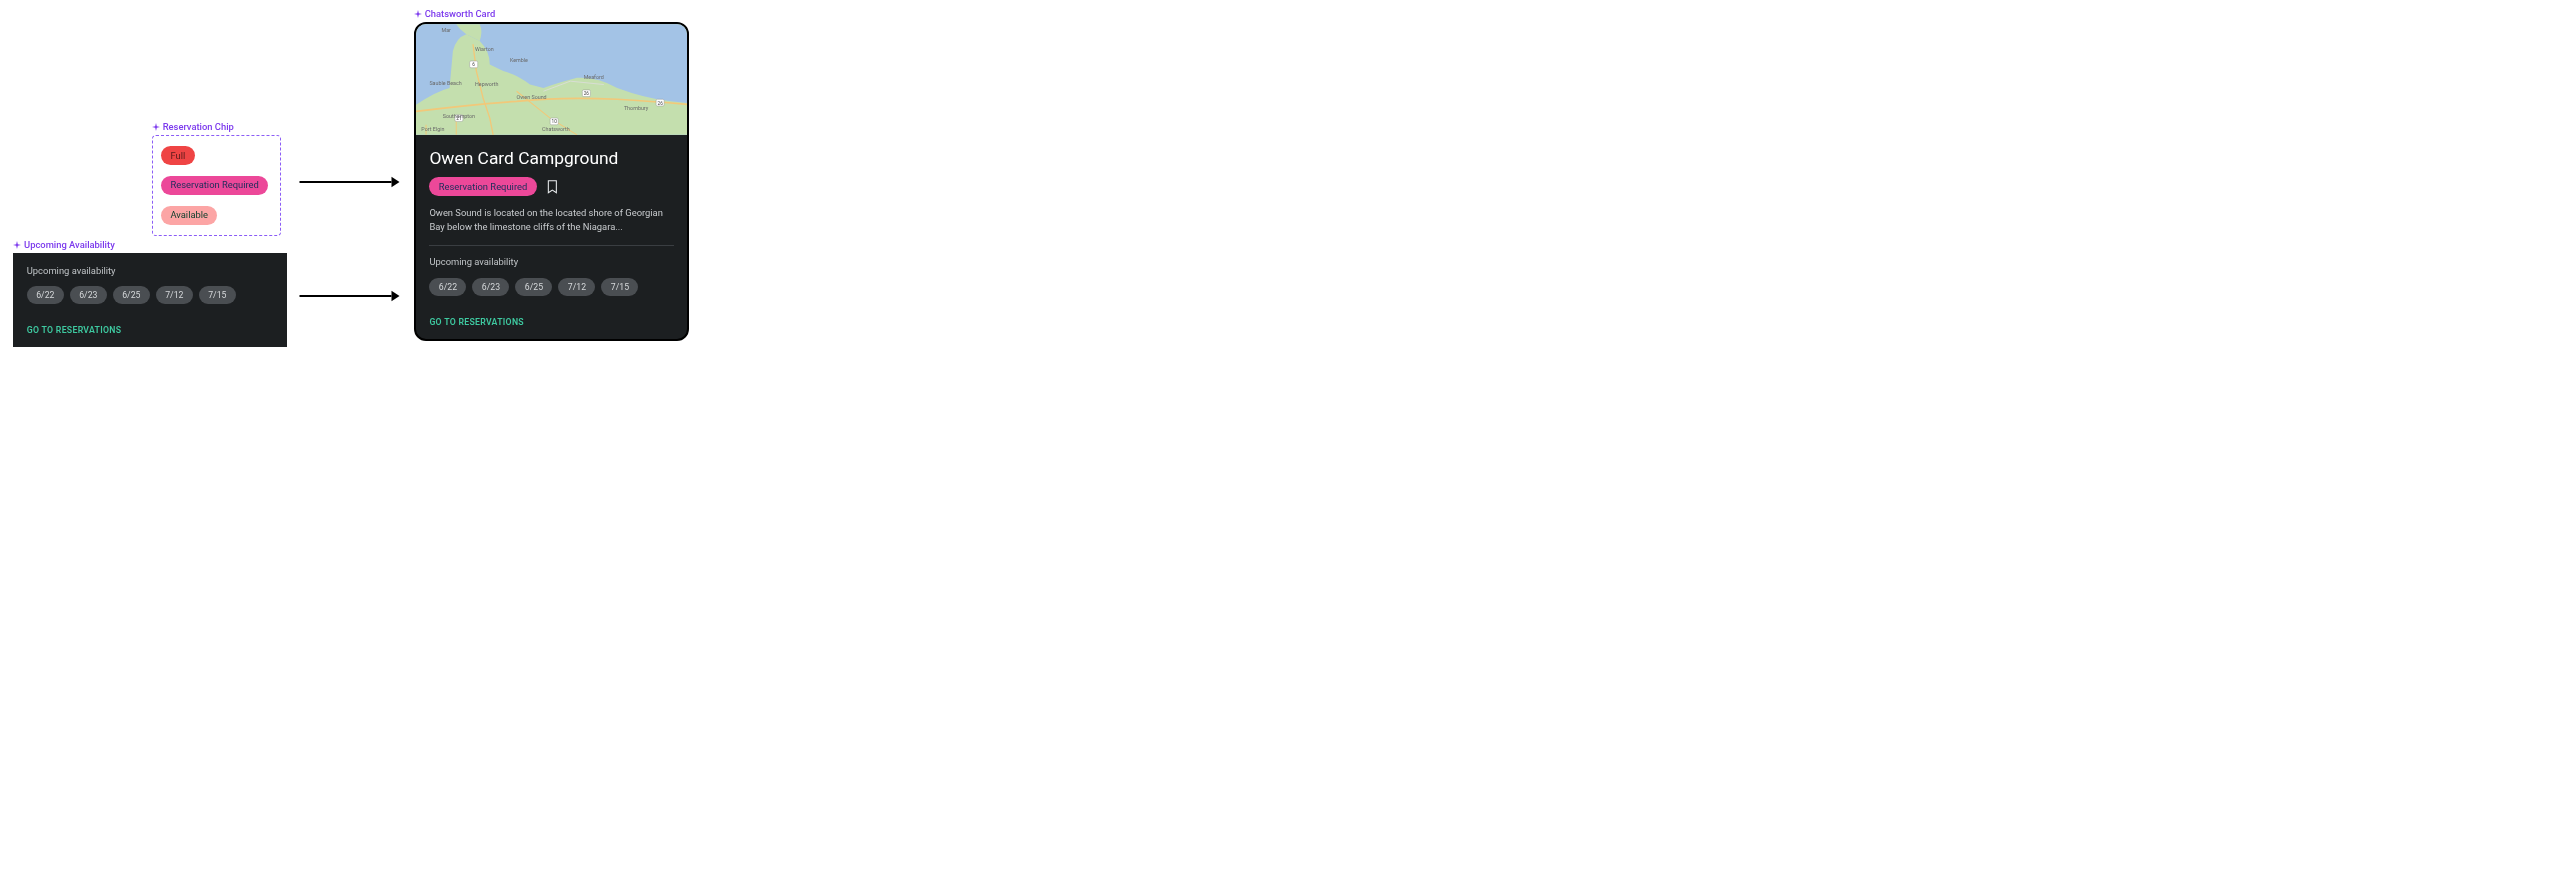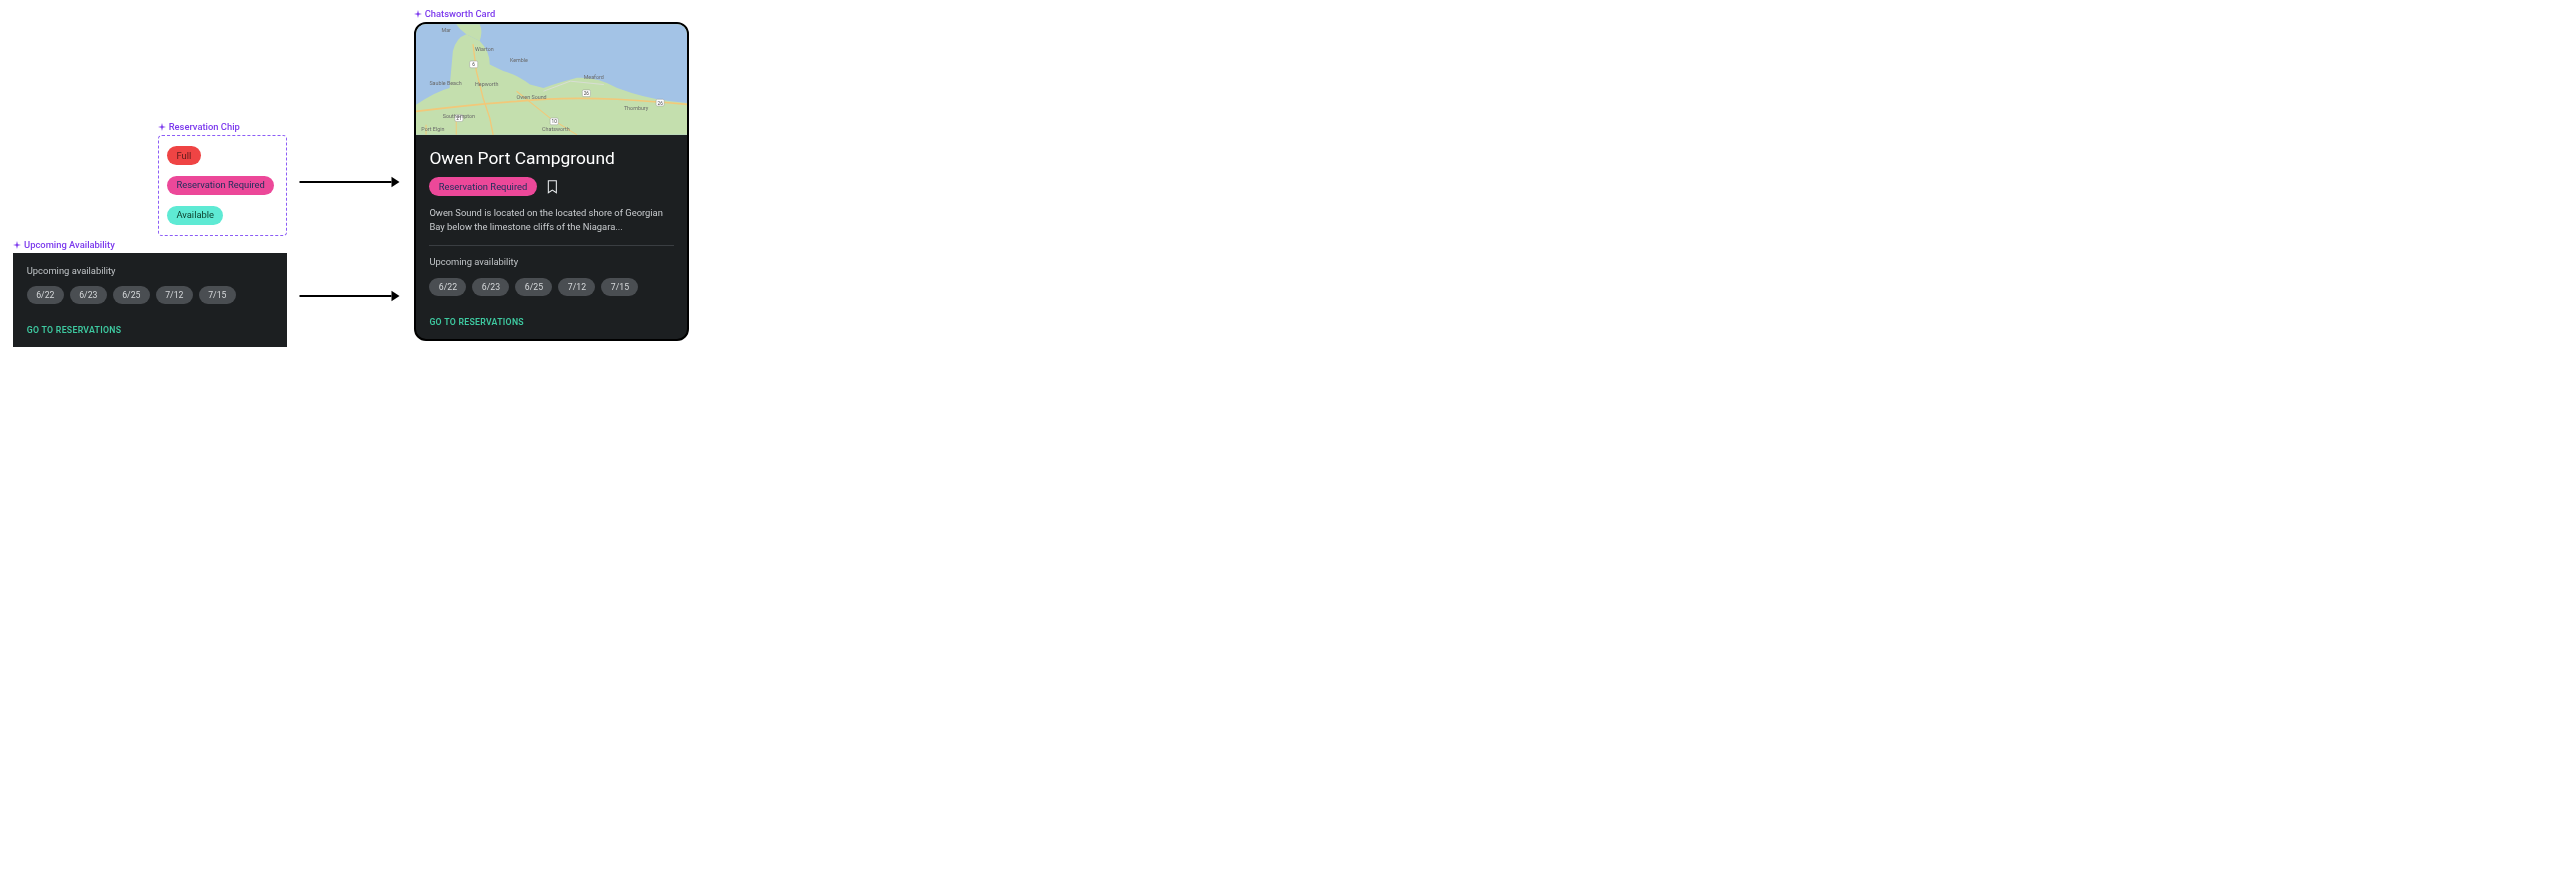--- a/index.html
+++ b/index.html
@@ -22,21 +22,21 @@
 .sparkle-icon {
   display: inline-block;
   width: 8px;
   height: 8px;
 }
 .sparkle-icon svg { display: block; }
 
 
 .reservation-chip-panel {
   position: absolute;
-  left: 158px;
+  left: 152px;
   top: 121px;
   width: 129px;
 }
 .chip-box {
   border: 1px dashed #8b5cf6;
   border-radius: 4px;
   padding: 10.7px 8px;
   display: flex;
   flex-direction: column;
   gap: 10.7px;
@@ -45,21 +45,21 @@
 .chip {
   display: inline-block;
   padding: 3.4px 9.4px;
   border-radius: 670px;
   font-size: 9.4px;
   font-weight: 400;
   line-height: 1.3;
 }
 .chip-full { background: #ef4444; color: #5a1a1a; }
 .chip-reservation { background: #ec4899; color: #1a2d5a; }
-.chip-available { background: #5eead4; color: #0a3d2a; }
+.chip-available { background: #fca5a5; color: #0a3d2a; }
 
 
 .upcoming-panel {
   position: absolute;
   left: 13.4px;
   top: 239px;
   width: 274px;
 }
 .upcoming-box {
   background: #1c1f21;
@@ -253,21 +253,21 @@
         <text x="88" y="92" font-size="8" fill="#6a6a6a">Hepworth</text>
         <text x="250" y="82" font-size="8" fill="#6a6a6a">Meaford</text>
         <text x="150" y="112" font-size="8" fill="#6a6a6a">Owen Sound</text>
         <text x="310" y="128" font-size="8" fill="#6a6a6a">Thornbury</text>
         <text x="40" y="140" font-size="8" fill="#6a6a6a">Southampton</text>
         <text x="8" y="160" font-size="8" fill="#6a6a6a">Port Elgin</text>
         <text x="188" y="160" font-size="8" fill="#6a6a6a">Chatsworth</text>
       </svg>
     </div>
     <div class="card-body">
-      <h2 class="card-title">Owen Port Campground</h2>
+      <h2 class="card-title">Owen Card Campground</h2>
       <div class="chip-row">
         <span class="chip chip-reservation">Reservation Required</span>
         <span class="bookmark-icon">
           <svg width="10.7" height="13.4" viewBox="0 0 16 20">
               <path d="M2 1 h12 v18 l-6-4 -6 4 Z" fill="none" stroke="#e9ecee" stroke-width="1.6"></path>
             </svg>
         </span>
       </div>
       <p class="card-desc">Owen Sound is located on the located shore of Georgian Bay below the limestone cliffs of the Niagara...</p>
       <div class="divider"></div>

